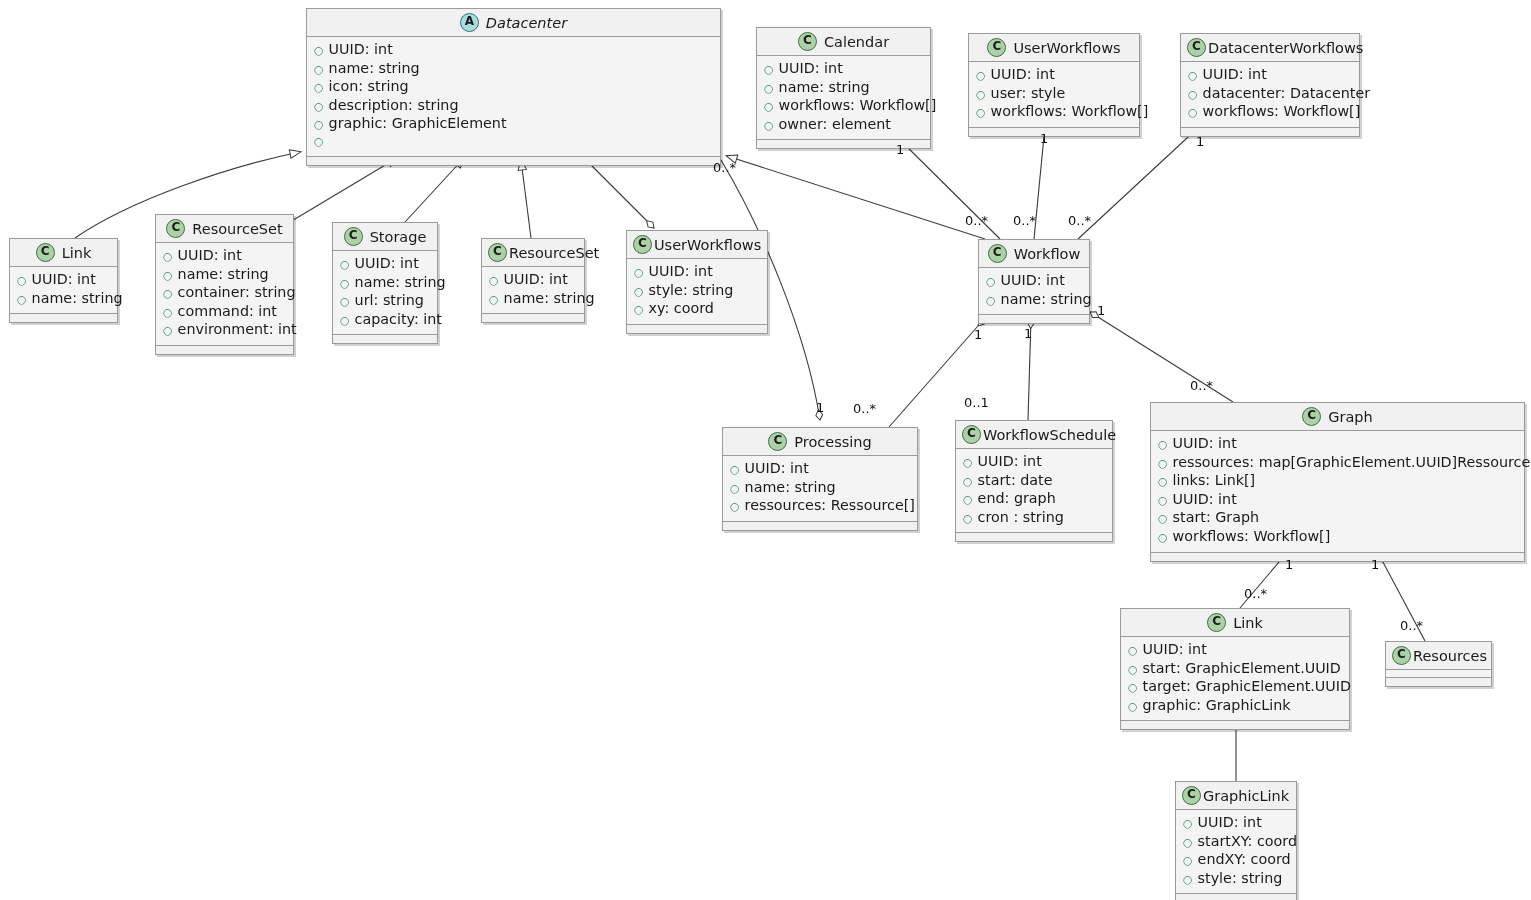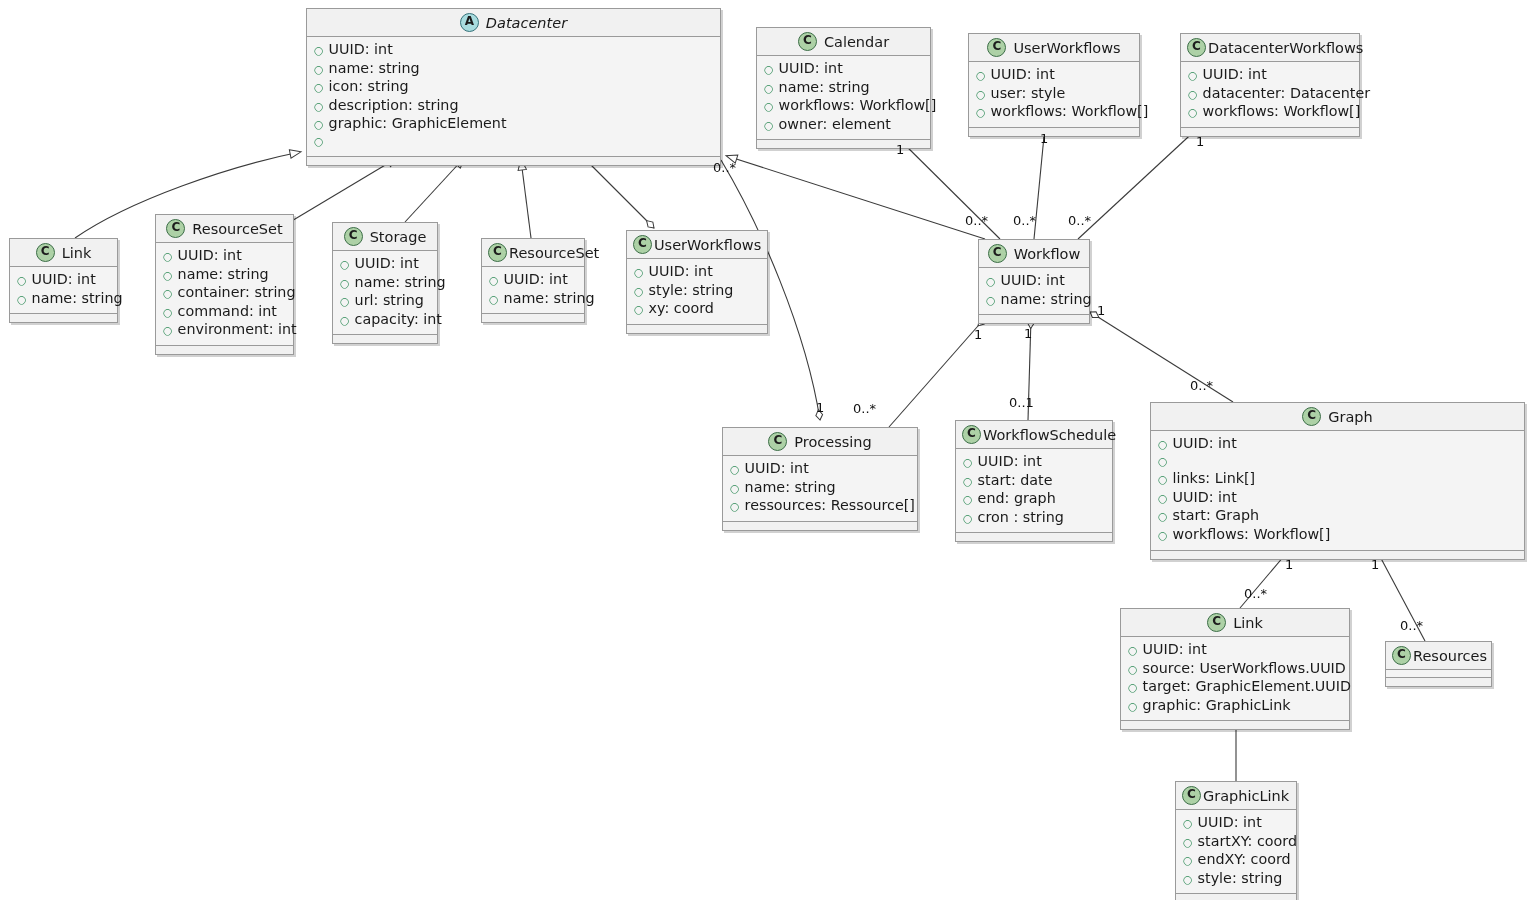--- a/index.html
+++ b/index.html
@@ -430,20 +430,21 @@
           <div class="cls-icon">C</div>
           <div class="cls-title">Graph</div>
         </div>
         <div class="uml-attrs">
           <div class="attr">
             <span class="vis-pub">○</span>
             <span>UUID: int</span>
           </div>
           <div class="attr">
             <span class="vis-pub">○</span>
+            <span>ressources: map[GraphicElement.UUID]Ressource</span>
           </div>
           <div class="attr">
             <span class="vis-pub">○</span>
             <span>links: Link[]</span>
           </div>
           <div class="attr">
             <span class="vis-pub">○</span>
             <span>UUID: int</span>
           </div>
           <div class="attr">
@@ -462,21 +463,21 @@
           <div class="cls-icon">C</div>
           <div class="cls-title">Link</div>
         </div>
         <div class="uml-attrs">
           <div class="attr">
             <span class="vis-pub">○</span>
             <span>UUID: int</span>
           </div>
           <div class="attr">
             <span class="vis-pub">○</span>
-            <span>source: UserWorkflows.UUID</span>
+            <span>start: GraphicElement.UUID</span>
           </div>
           <div class="attr">
             <span class="vis-pub">○</span>
             <span>target: GraphicElement.UUID</span>
           </div>
           <div class="attr">
             <span class="vis-pub">○</span>
             <span>graphic: GraphicLink</span>
           </div>
         </div>
@@ -522,21 +523,21 @@
       <div class="mult-label" style="left: 1040px; top: 131px;">1</div>
       <div class="mult-label" style="left: 1196px; top: 134px;">1</div>
       <div class="mult-label" style="left: 965px; top: 213px;">0..*</div>
       <div class="mult-label" style="left: 1013px; top: 213px;">0..*</div>
       <div class="mult-label" style="left: 1068px; top: 213px;">0..*</div>
       <div class="mult-label" style="left: 974px; top: 327px;">1</div>
       <div class="mult-label" style="left: 1024px; top: 326px;">1</div>
       <div class="mult-label" style="left: 1097px; top: 303px;">1</div>
       <div class="mult-label" style="left: 816px; top: 400px;">1</div>
       <div class="mult-label" style="left: 853px; top: 401px;">0..*</div>
-      <div class="mult-label" style="left: 1009px; top: 395px;">0..1</div>
+      <div class="mult-label" style="left: 964px; top: 395px;">0..1</div>
       <div class="mult-label" style="left: 1190px; top: 378px;">0..*</div>
       <div class="mult-label" style="left: 1285px; top: 557px;">1</div>
       <div class="mult-label" style="left: 1244px; top: 586px;">0..*</div>
       <div class="mult-label" style="left: 1371px; top: 557px;">1</div>
       <div class="mult-label" style="left: 1400px; top: 618px;">0..*</div>
     </div>
 
 </div>
 
 </body></html>

